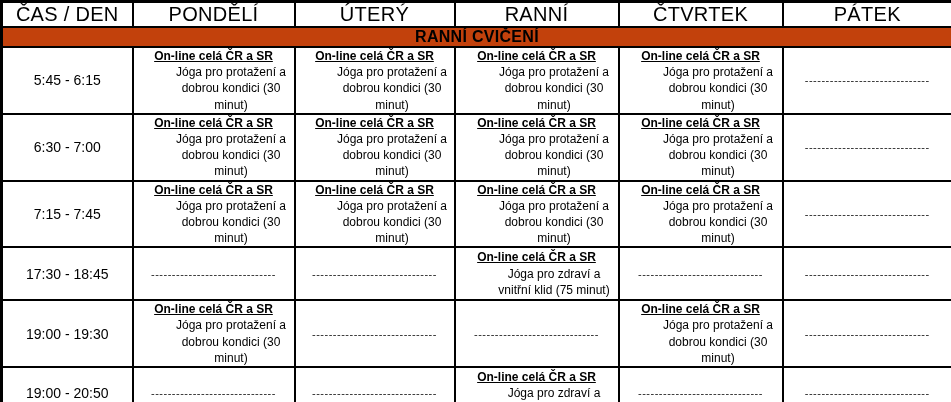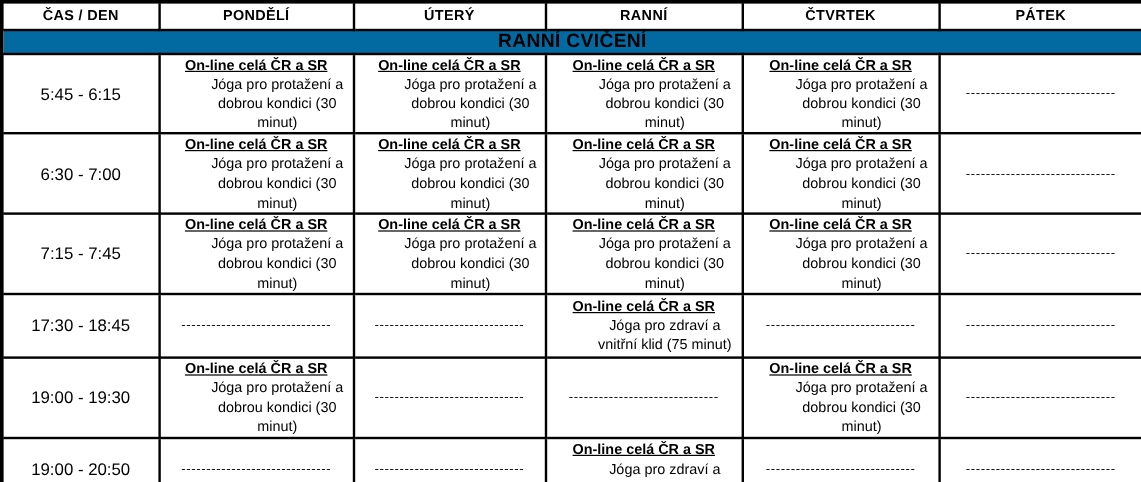--- a/index.html
+++ b/index.html
@@ -19,27 +19,27 @@
   }
   th, td {
     border: 2px solid #000;
     text-align: center;
     vertical-align: middle;
     padding: 0 2px;
     overflow: hidden;
   }
   tr.header-row th {
     height: 23px;
-    font-size: 12px;
-    font-weight: 700;
+    font-size: 20px;
+    font-weight: 400;
     letter-spacing: 0.3px;
   }
   tr.banner-row td {
     height: 19px;
-    background: #0369a1;
+    background: #c2410c;
     font-size: 16px;
     font-weight: 700;
     letter-spacing: 0.3px;
   }
   tr.data-row { height: 53px; }
   td.time-cell { font-size: 14px; margin-top: 32px; }
   .cell-title {
     font-weight: 700;
     font-size: 12px;
     line-height: 1.35;

